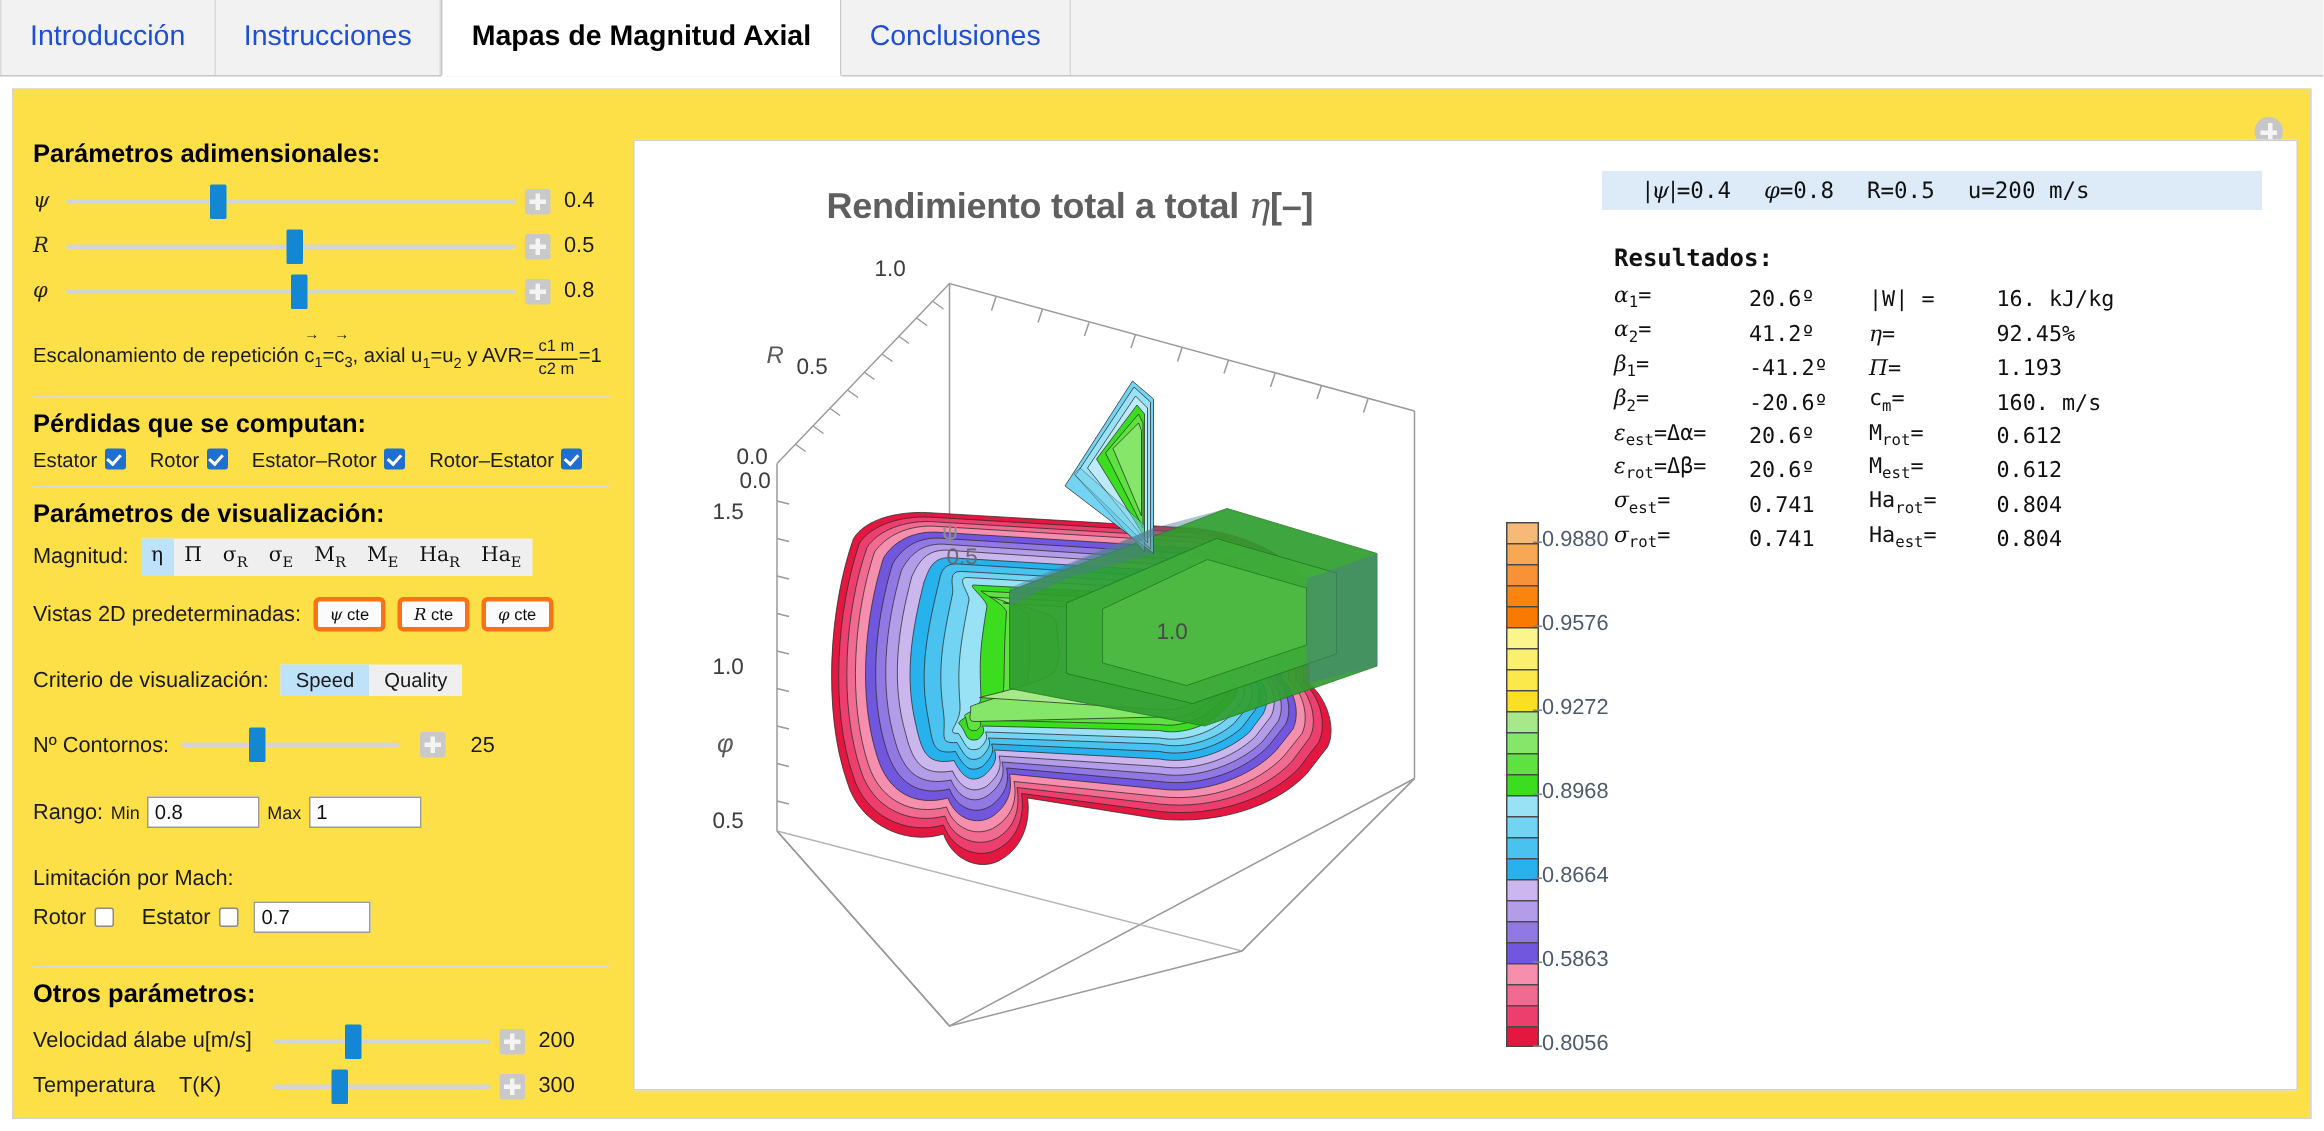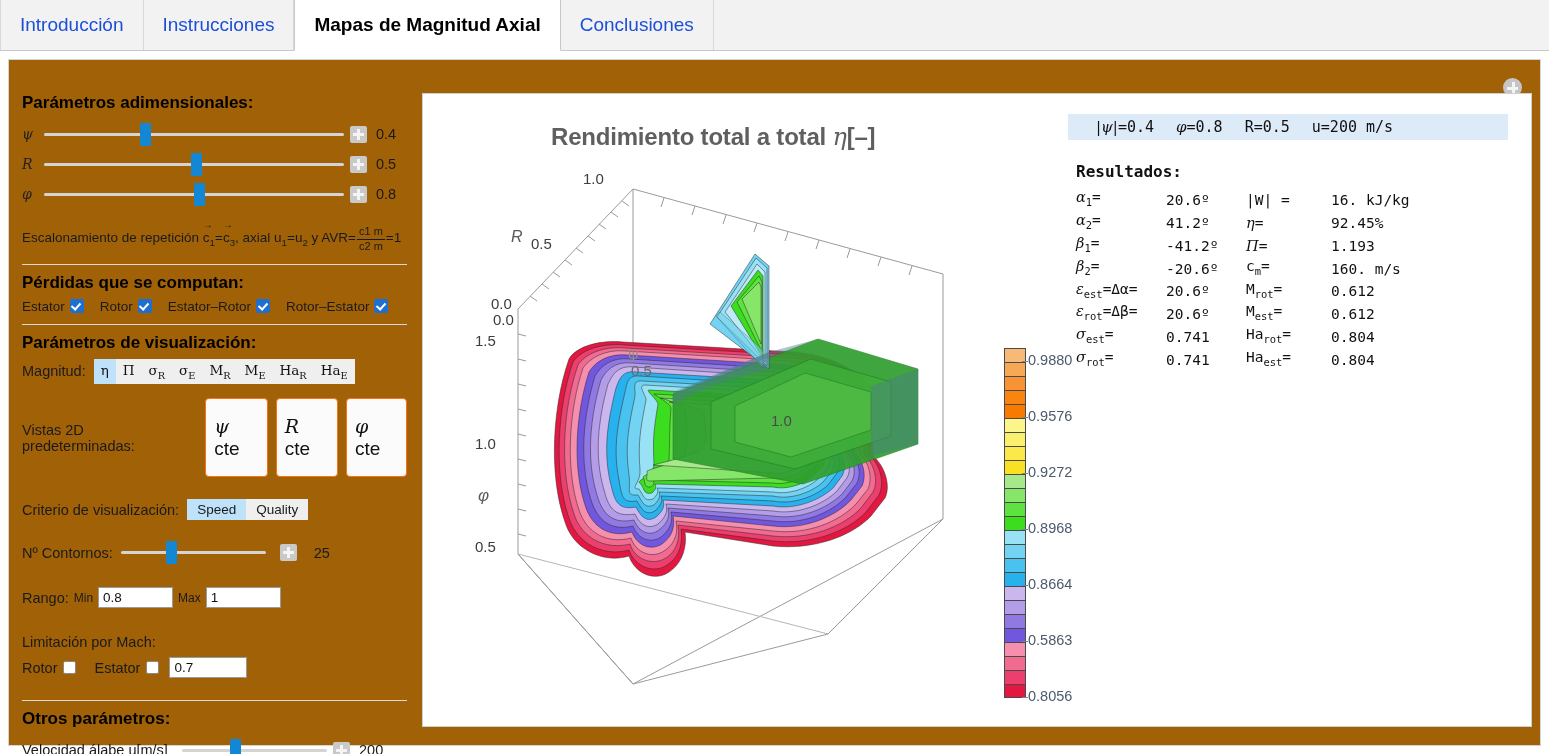--- a/index.html
+++ b/index.html
@@ -36,21 +36,21 @@
     border-bottom:1px solid #ffffff;
     margin-bottom:-1px; height:52px;
     color:#000;
   }
 
   
   .content {
     position:absolute; left:8px; top:59px;
     width:1533px; height:687px;
     border:1px solid #d4d4d4;
-    background:#a16207;
+    background:#fde047;
   }
 
   
   .plus-circle {
     position:absolute; right:18px; top:18px;
     width:19px; height:19px; border-radius:50%;
     background:#c6c6c6;
     cursor:pointer;
   }
   .plus-circle::before, .plus-circle::after {
@@ -126,22 +126,22 @@
     font-family:"DejaVu Serif", serif;
   }
   .seg .segbtn.on { background:#bfe2fb; }
   .seg2 { display:inline-flex; background:#efefef; }
   .seg2 .segbtn { padding:3px 10px; font-size:13.5px; cursor:pointer; font-family:"Liberation Sans",sans-serif;}
   .seg2 .segbtn.on { background:#bfe2fb; }
 
   .row { display:flex; align-items:center; gap:8px; margin-top:14px; font-size:14.5px; }
 
   .btn2d {
-    border:1px solid #f97316; background:#fbfbfb; border-radius:4px;
-    padding:16px 8px; font-size:19px; cursor:pointer; color:#111;
+    border:3px solid #f97316; background:#fbfbfb; border-radius:4px;
+    padding:2px 8px; font-size:11px; cursor:pointer; color:#111;
   }
   .btn2d .it { font-family:"DejaVu Serif", serif; font-style:italic; }
 
   .tinp {
     border:1px solid #9a9a9a; background:#fff; height:21px;
     font-size:13.5px; padding:0 4px; color:#111;
     font-family:"Liberation Sans", sans-serif;
   }
   .minilab { font-size:12px; color:#1a1a1a; }
 

